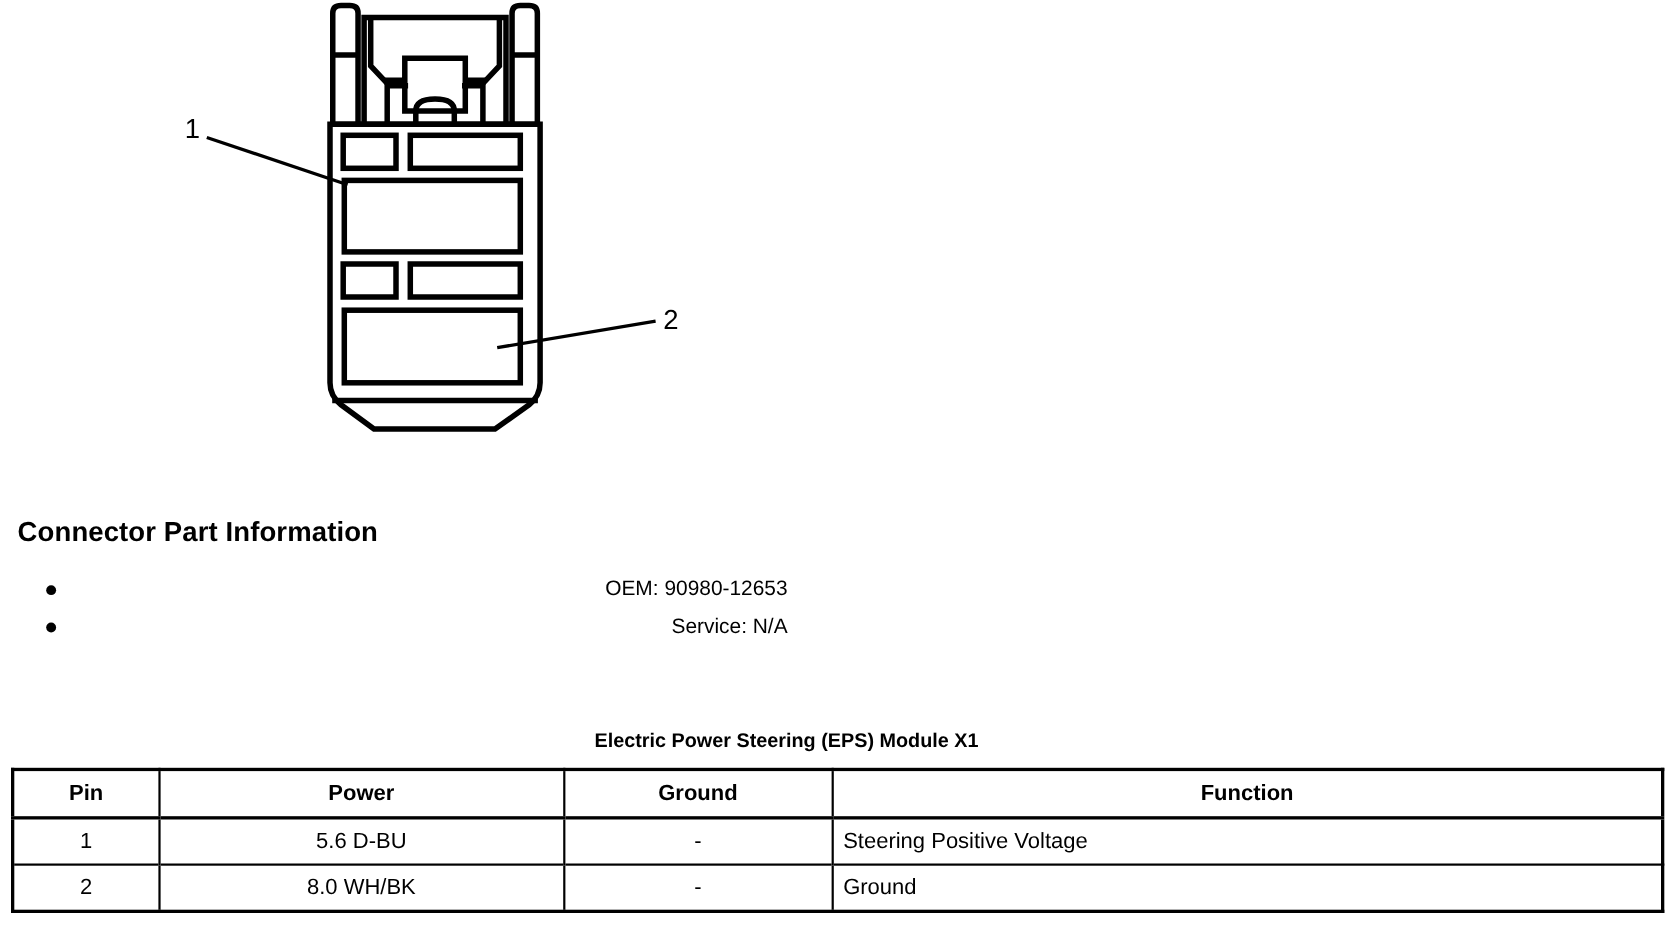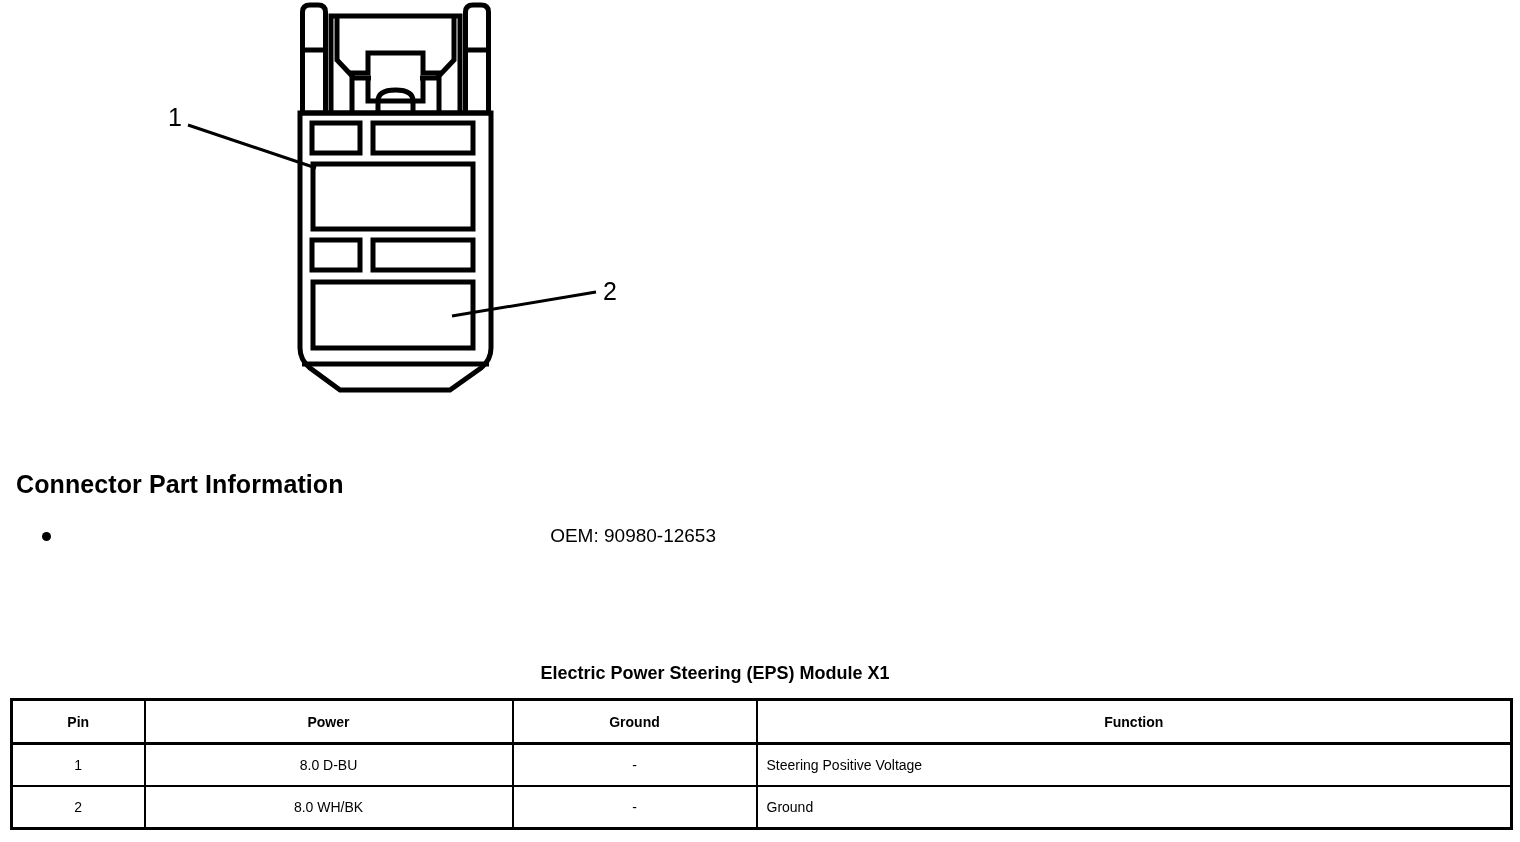--- a/index.html
+++ b/index.html
@@ -87,21 +87,21 @@
   }
   #pinout-table col.c-pin      { width: 133px; }
   #pinout-table col.c-wire     { width: 368px; }
   #pinout-table col.c-circuit  { width: 244px; }
   #pinout-table col.c-function { width: 755px; }
 
   #pinout-table th,
   #pinout-table td {
     border-left: 2px solid #000;
     border-right: 2px solid #000;
-    font-size: 14px;
+    font-size: 20px;
     height: 40px;
     padding: 0 6px;
   }
   #pinout-table thead th {
     font-weight: bold;
     text-align: center;
     border-bottom: 3px solid #000;
     height: 41px;
   }
   #pinout-table tbody tr + tr td {
@@ -165,20 +165,24 @@
   <div style="position:absolute;left:28px;top:105px;font-size:25px;line-height:1;">1</div>
   <div style="position:absolute;left:463px;top:279px;font-size:25px;line-height:1;">2</div>
 </div>
 
 <div id="part-info">
   <h2 id="part-info-heading">Connector Part Information</h2>
   <ul id="part-info-list">
     <li>
       <span class="bullet"></span>
       <span>OEM: 90980-12653</span>
+    </li>
+    <li>
+      <span class="bullet"></span>
+      <span>Service: N/A</span>
     </li>
   </ul>
 </div>
 
 <div id="pinout-section">
   <div id="pinout-title">Electric Power Steering (EPS) Module X1</div>
 
   <table id="pinout-table">
     <colgroup>
       <col class="c-pin">
@@ -190,21 +194,21 @@
       <tr>
         <th>Pin</th>
         <th>Power</th>
         <th>Ground</th>
         <th>Function</th>
       </tr>
     </thead>
     <tbody>
       <tr>
         <td class="cell-pin">1</td>
-        <td class="cell-wire">8.0 D-BU</td>
+        <td class="cell-wire">5.6 D-BU</td>
         <td class="cell-circuit">-</td>
         <td class="cell-function">Steering Positive Voltage</td>
       </tr>
       <tr>
         <td class="cell-pin">2</td>
         <td class="cell-wire">8.0 WH/BK</td>
         <td class="cell-circuit">-</td>
         <td class="cell-function">Ground</td>
       </tr>
     </tbody>

